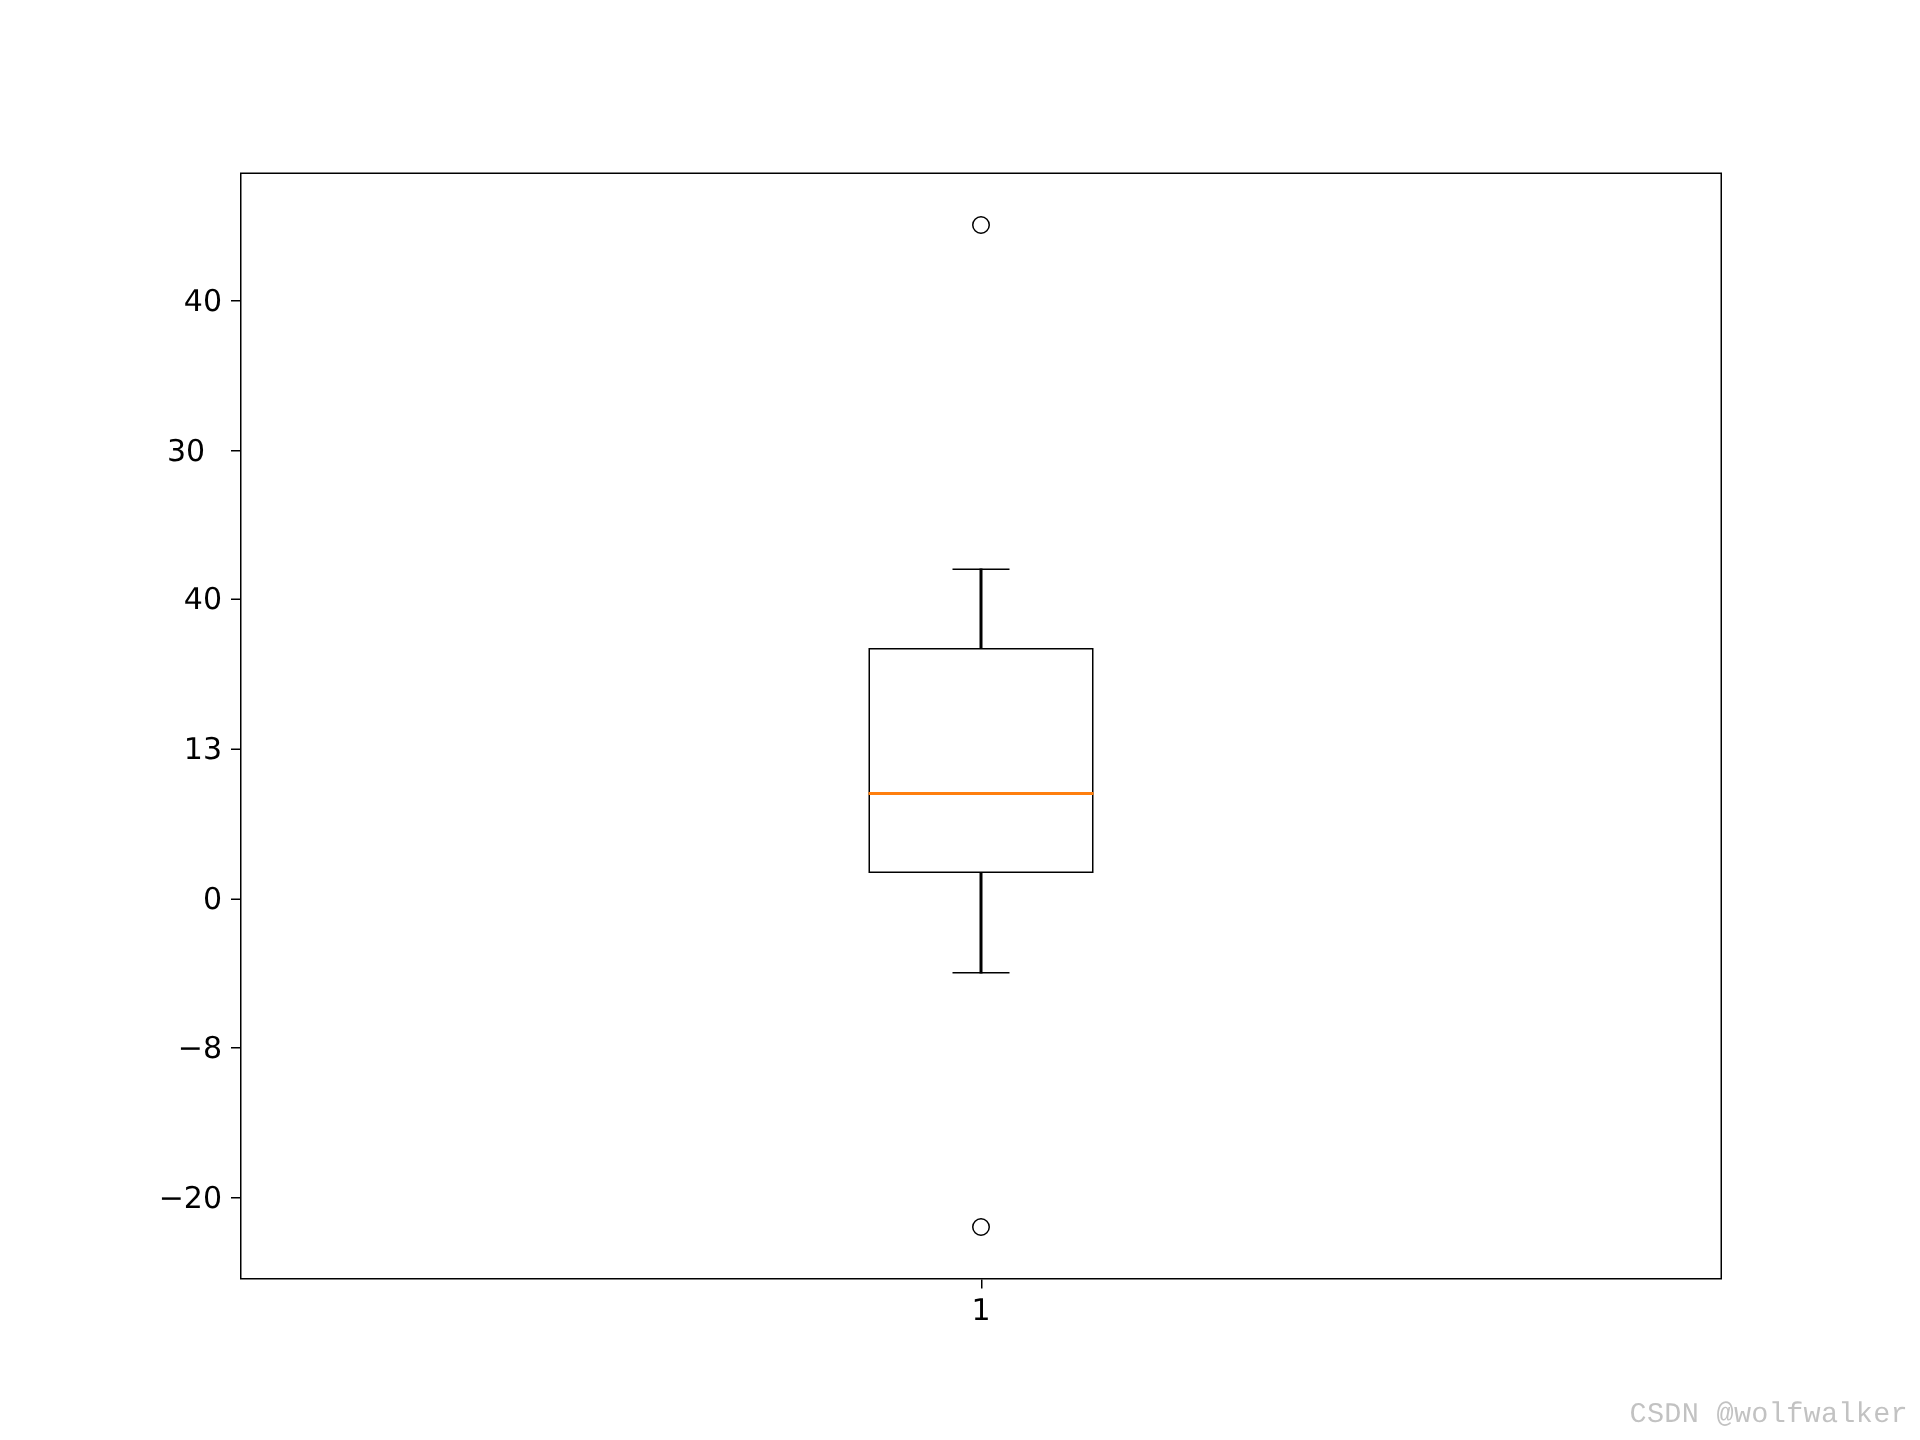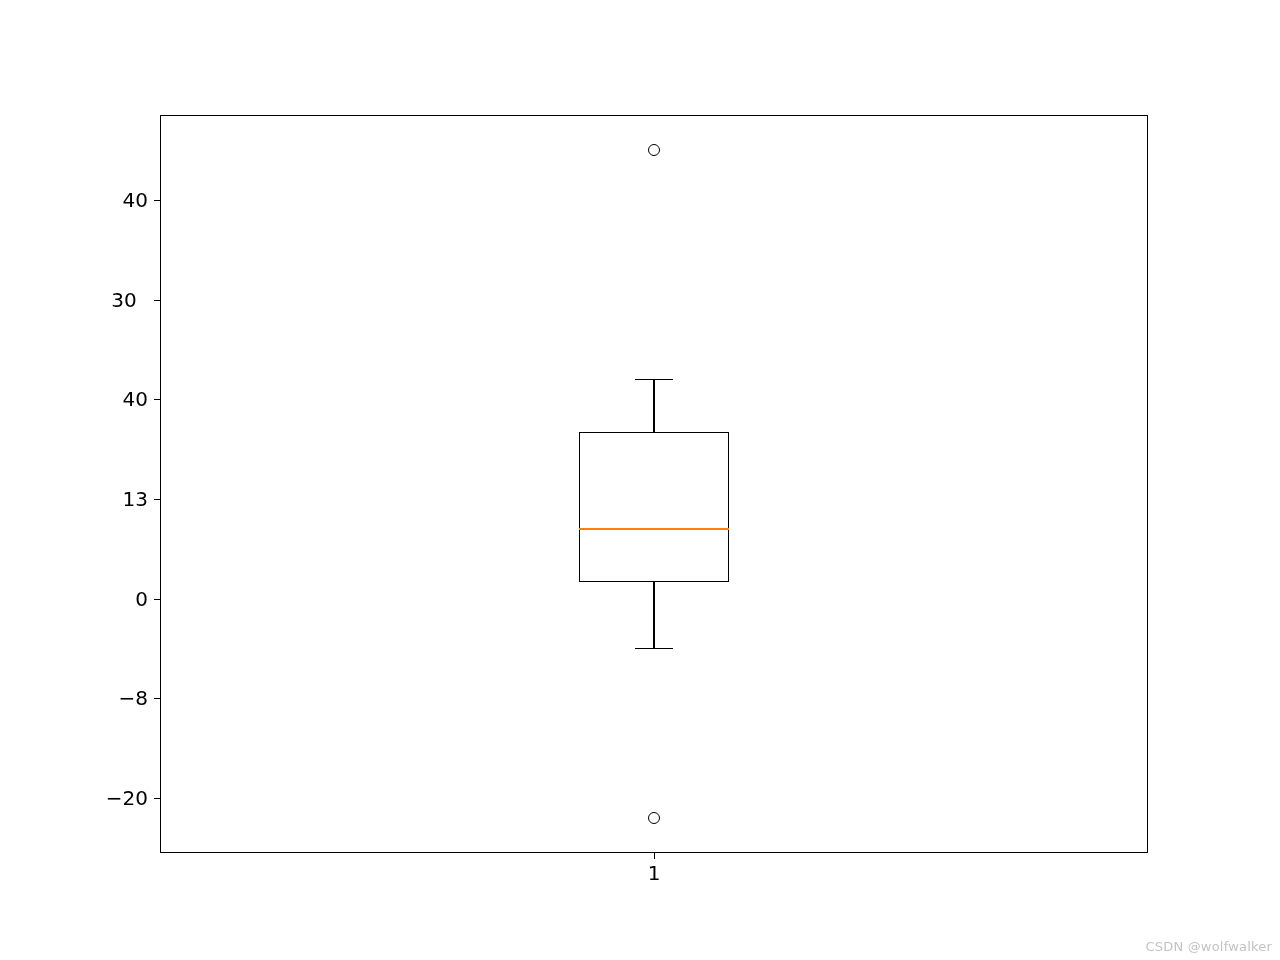--- a/index.html
+++ b/index.html
@@ -62,23 +62,24 @@
     border: 1.5px solid #000;
     border-radius: 50%;
     background: transparent;
     box-sizing: border-box;
     transform: translate(-50%, -50%);
   }
   .watermark {
     position: absolute;
     right: 8px;
     bottom: 6px;
-    font-size: 13px;
+    font-size: 19px;
     color: rgba(120,120,120,0.45);
     letter-spacing: 0.2px;
+    font-family: Liberation Mono, monospace;
   }
 </style>
 </head>
 <body>
 
 <div id="chart-root">
     <div class="plot-area" style="left: 160px; top: 115px; width: 988px; height: 738px;"></div>
     <div class="y-tick-mark" style="left: 154px; top: 798.149px;"></div>
     <div class="y-tick-label" style="left: 100px; width: 48px; top: 798.149px;">−20</div>
     <div class="y-tick-mark" style="left: 154px; top: 698.419px;"></div>

